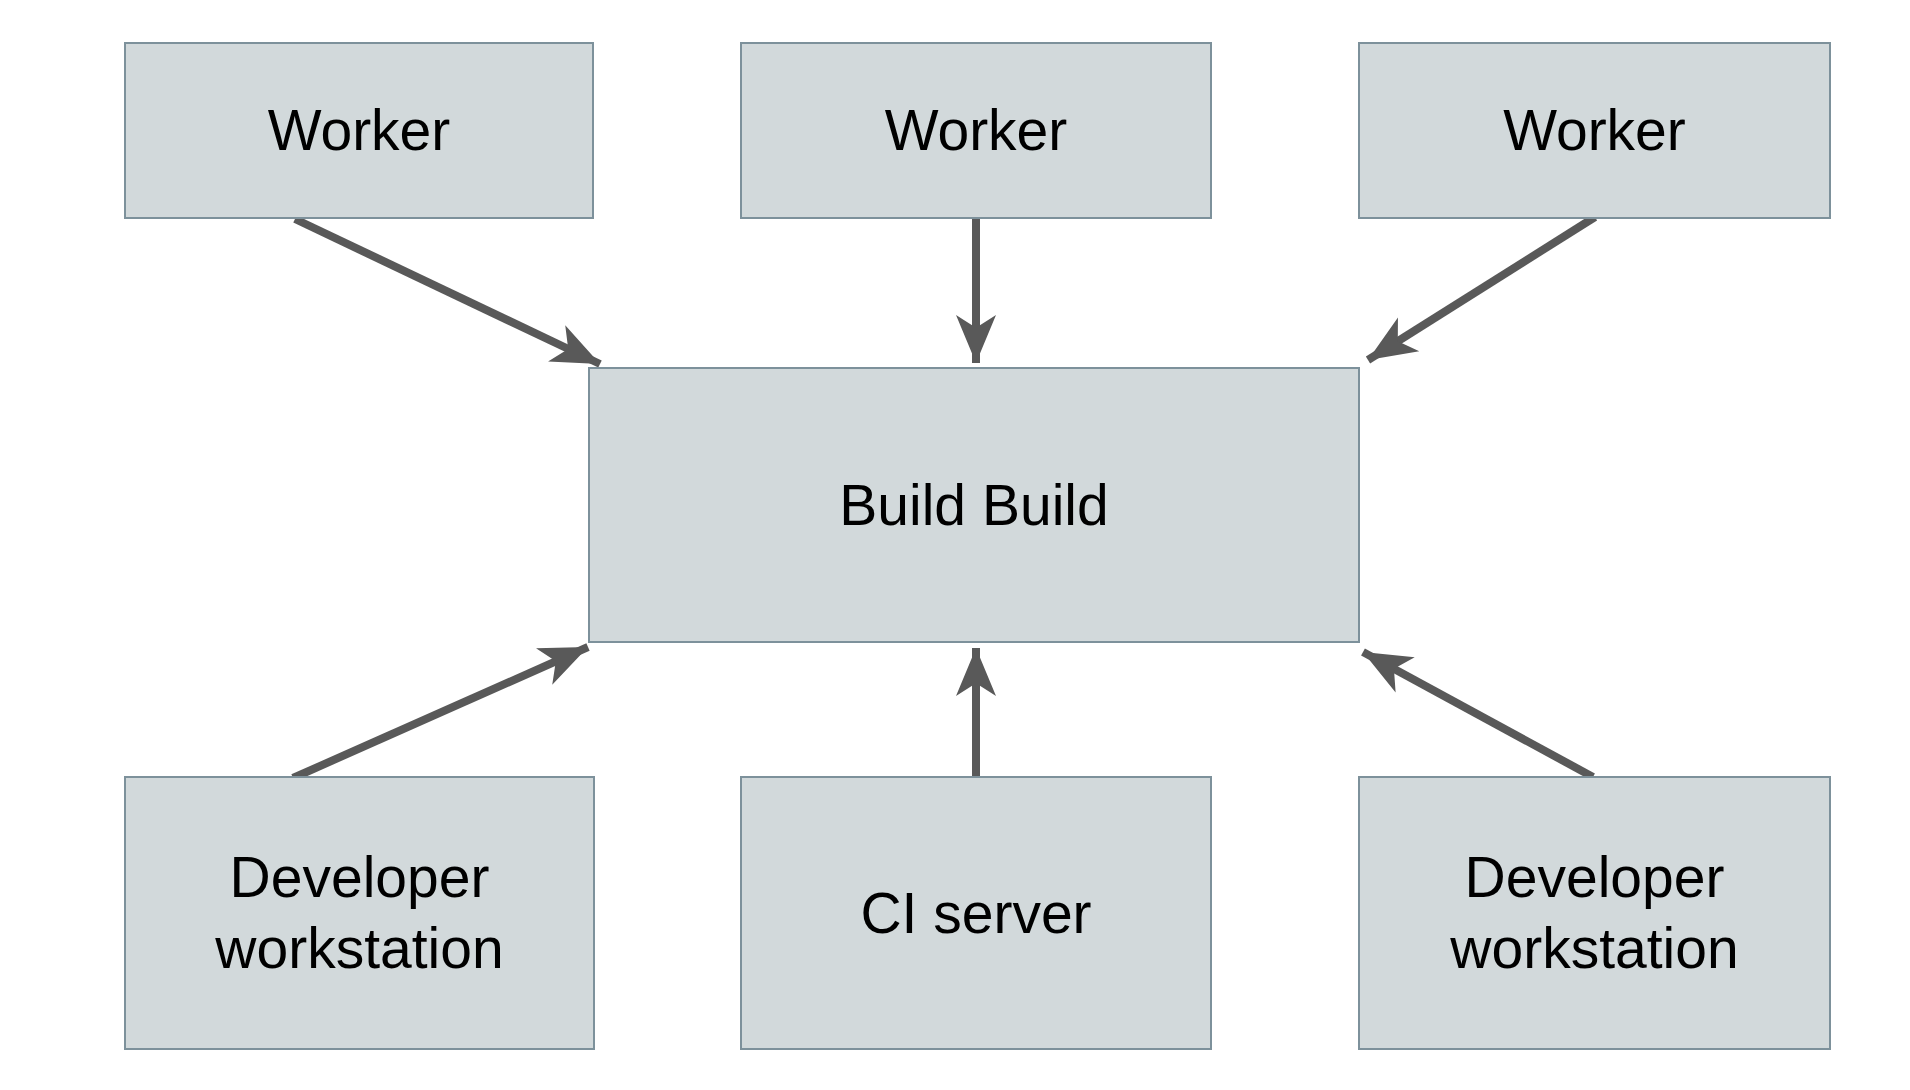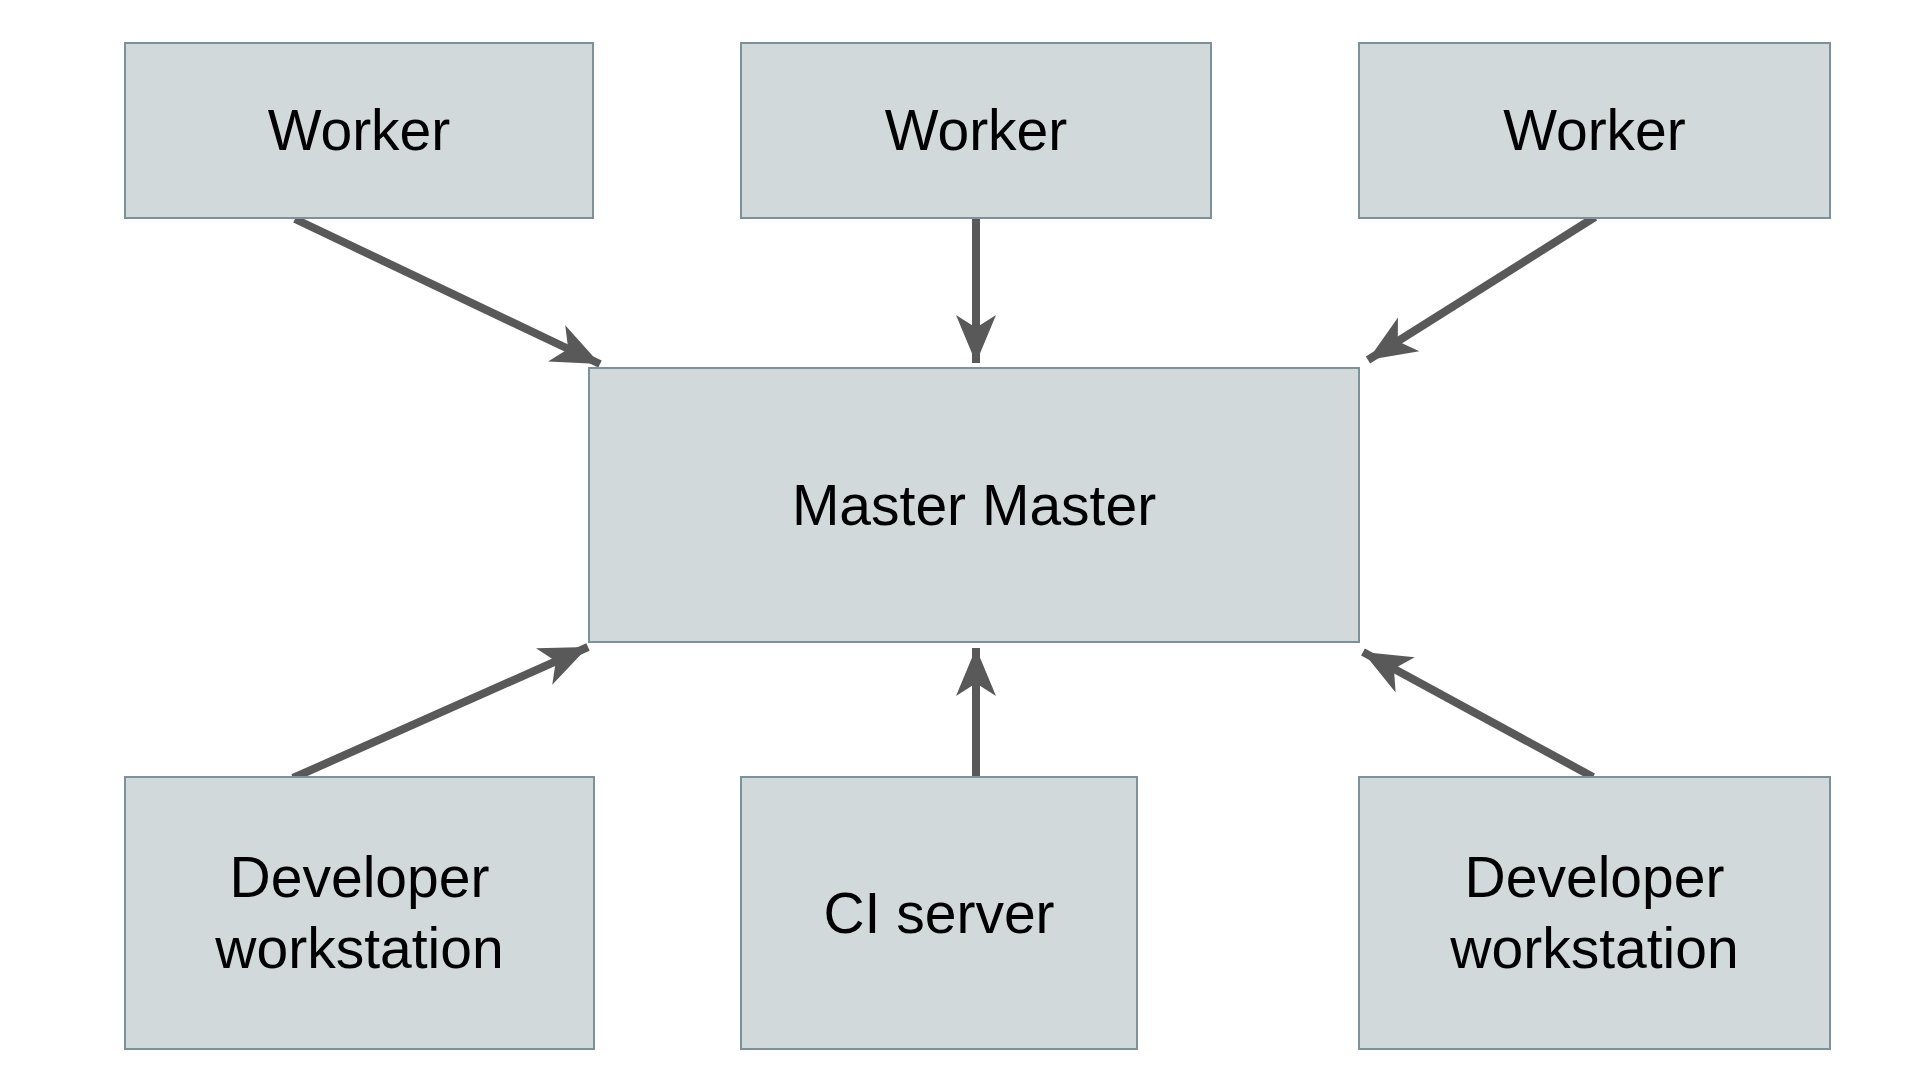--- a/index.html
+++ b/index.html
@@ -43,21 +43,21 @@
     letter-spacing:0;
   }
   
   .n-worker-1{left:124px;top:42px;width:470px;height:177px;}
   .n-worker-2{left:740px;top:42px;width:472px;height:177px;}
   .n-worker-3{left:1358px;top:42px;width:473px;height:177px;}
   
   .n-build-master{left:588px;top:367px;width:772px;height:276px;}
   
   .n-dev-left{left:124px;top:776px;width:471px;height:274px;padding:0 10px;}
-  .n-ci-server{left:740px;top:776px;width:398px;height:274px;}
+  .n-ci-server{left:740px;top:776px;width:472px;height:274px;}
   .n-dev-right{left:1358px;top:776px;width:473px;height:274px;padding:0 10px;}
 </style>
 </head>
 <body>
 
 <div id="stage">
 
   <svg class="arrow-layer" viewBox="0 0 1910 1090" xmlns="http://www.w3.org/2000/svg" aria-hidden="true">
     <defs>
       <marker id="ah" viewBox="0 0 12 12" refX="12" refY="6" markerWidth="6" markerHeight="6" markerUnits="strokeWidth" orient="auto">
@@ -78,21 +78,21 @@
 
   <div class="node n-worker-2">
     <span>Worker</span>
   </div>
 
   <div class="node n-worker-3">
     <span>Worker</span>
   </div>
 
   <div class="node n-build-master">
-    <span>Master Master</span>
+    <span>Build Build</span>
   </div>
 
   <div class="node n-dev-left">
     <span>Developer workstation</span>
   </div>
 
   <div class="node n-ci-server">
     <span>CI server</span>
   </div>
 

